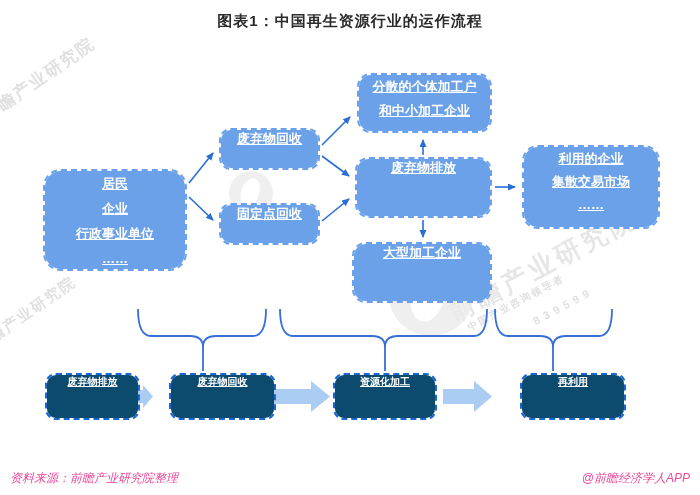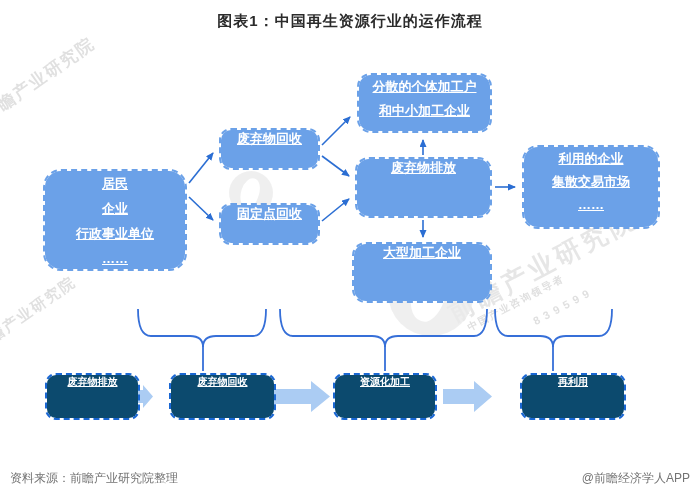--- a/index.html
+++ b/index.html
@@ -23,21 +23,21 @@
   .b-users{left:522px;top:145px;width:138px;height:84px;line-height:23px;border-radius:16px;}
   .b-stage1{left:45px;top:373px;width:95px;height:47px;}
   .b-stage2{left:150px;top:373px;width:107px;height:47px;margin-left:19px;}
   .b-stage3{left:333px;top:373px;width:104px;height:47px;}
   .b-stage4{left:520px;top:373px;width:106px;height:47px;}
   
   .overlay{position:absolute;left:0;top:0;z-index:2;pointer-events:none;}
   
   .footer{position:absolute;left:0;bottom:8px;width:700px;box-sizing:border-box;
           padding:0 10px;display:flex;justify-content:space-between;
-          font-size:12px;color:#737373;z-index:3;}
+          font-size:12px;color:#ec4899;z-index:3;font-style:italic;}
   
   .wm{position:absolute;z-index:1;color:rgba(145,145,145,0.28);font-weight:bold;
       white-space:nowrap;letter-spacing:2px;}
   .wm1{left:-28px;top:68px;font-size:17px;transform:rotate(-35deg);}
   .wm2{left:-34px;top:305px;font-size:15px;transform:rotate(-35deg);}
   .wm3{left:438px;top:248px;font-size:26px;letter-spacing:4px;transform:rotate(-28deg);color:rgba(150,150,150,0.24);}
   .wm4{left:462px;top:296px;font-size:10px;transform:rotate(-28deg);color:rgba(150,150,150,0.30);}
   .wm5{left:530px;top:300px;font-size:11px;letter-spacing:5px;transform:rotate(-28deg);color:rgba(150,150,150,0.30);}
   .wm-circle{position:absolute;border-radius:50%;background:#ececec;opacity:.8;z-index:1;}
   .wm-c1{left:229px;top:171px;width:44px;height:44px;}

